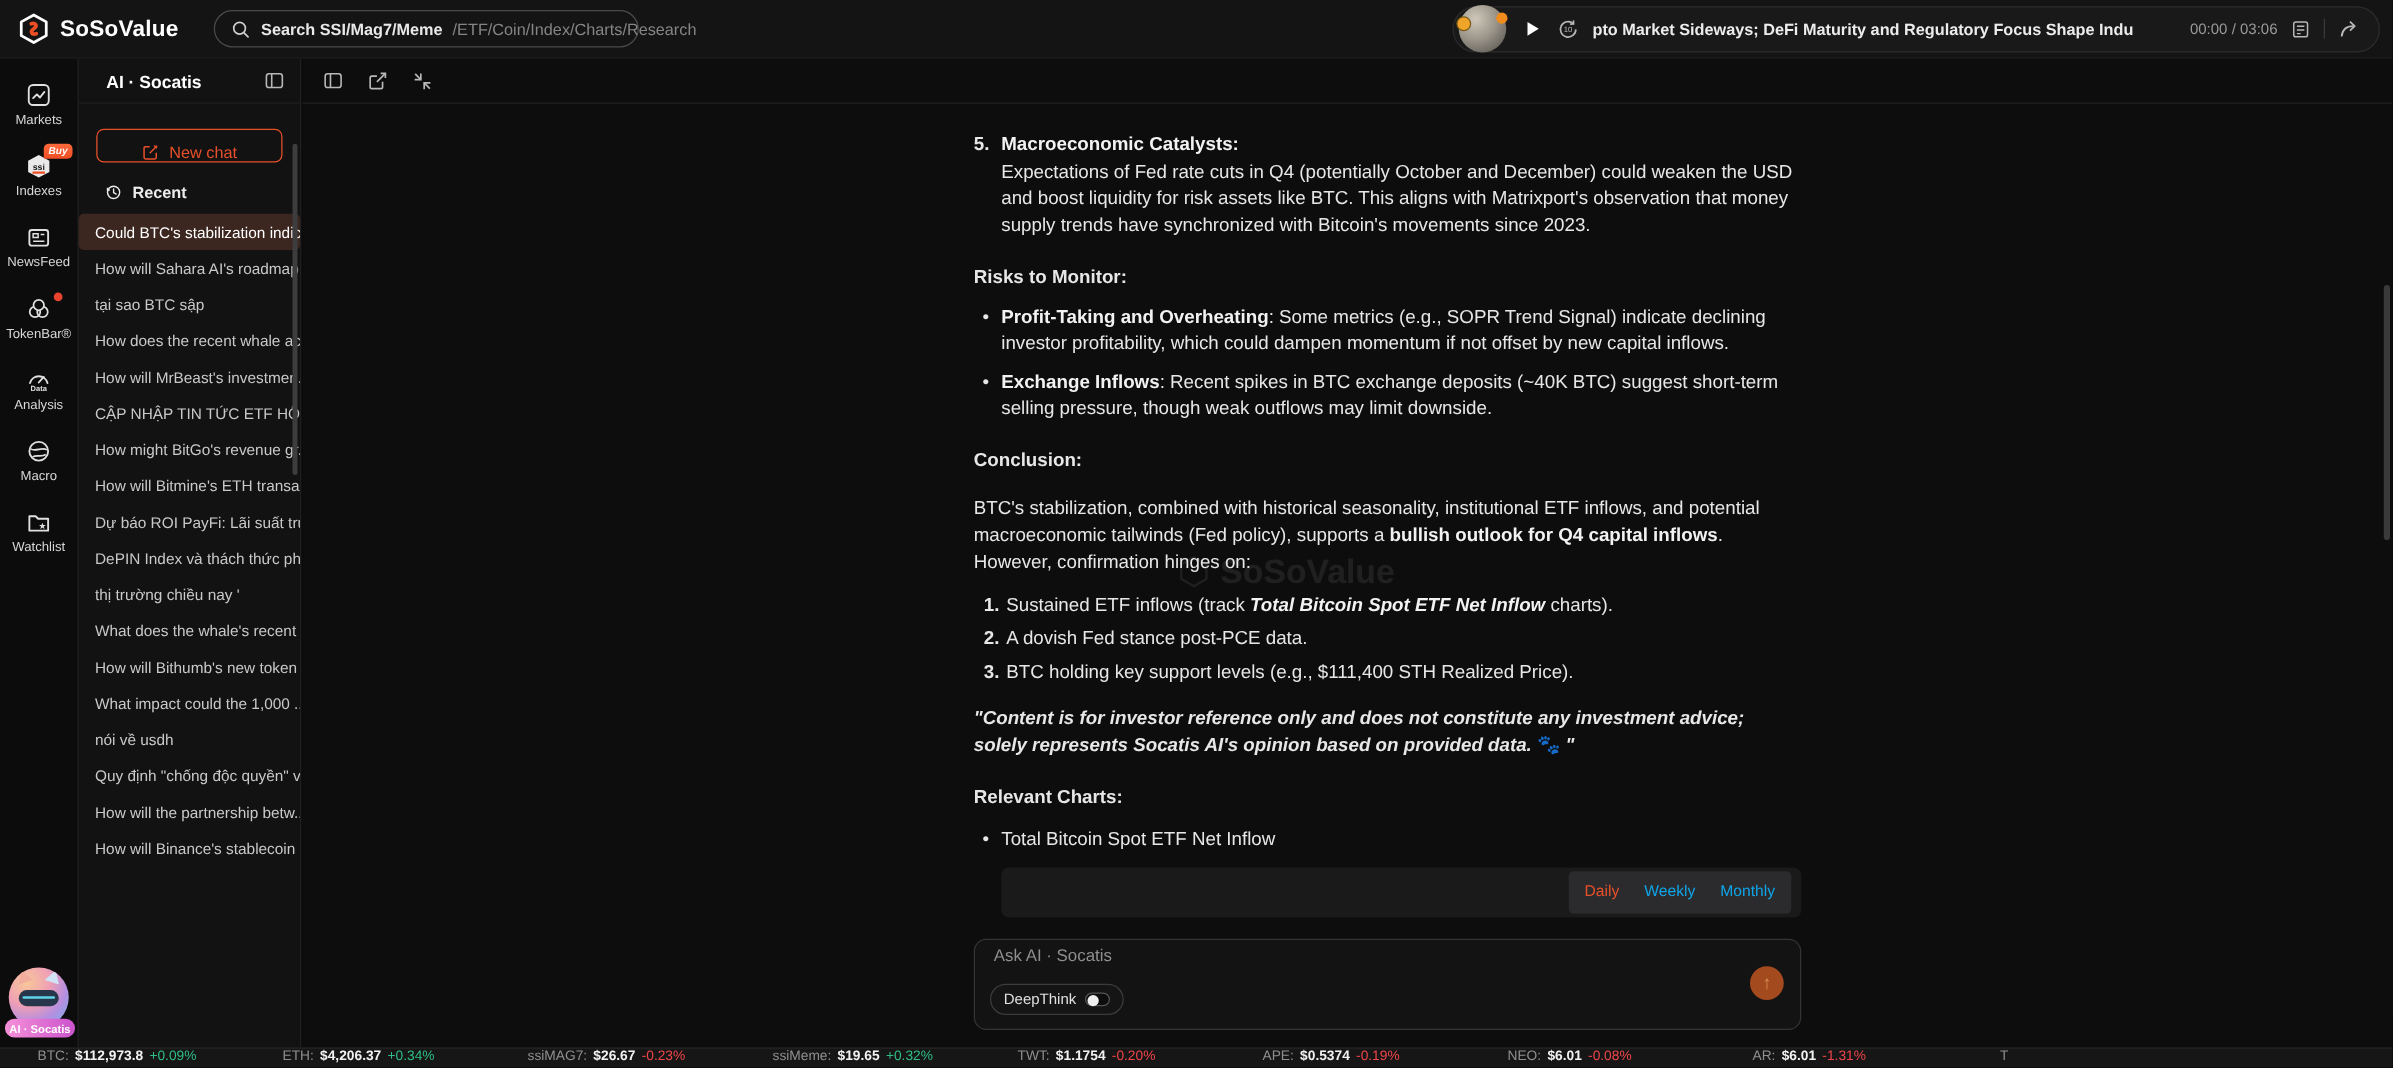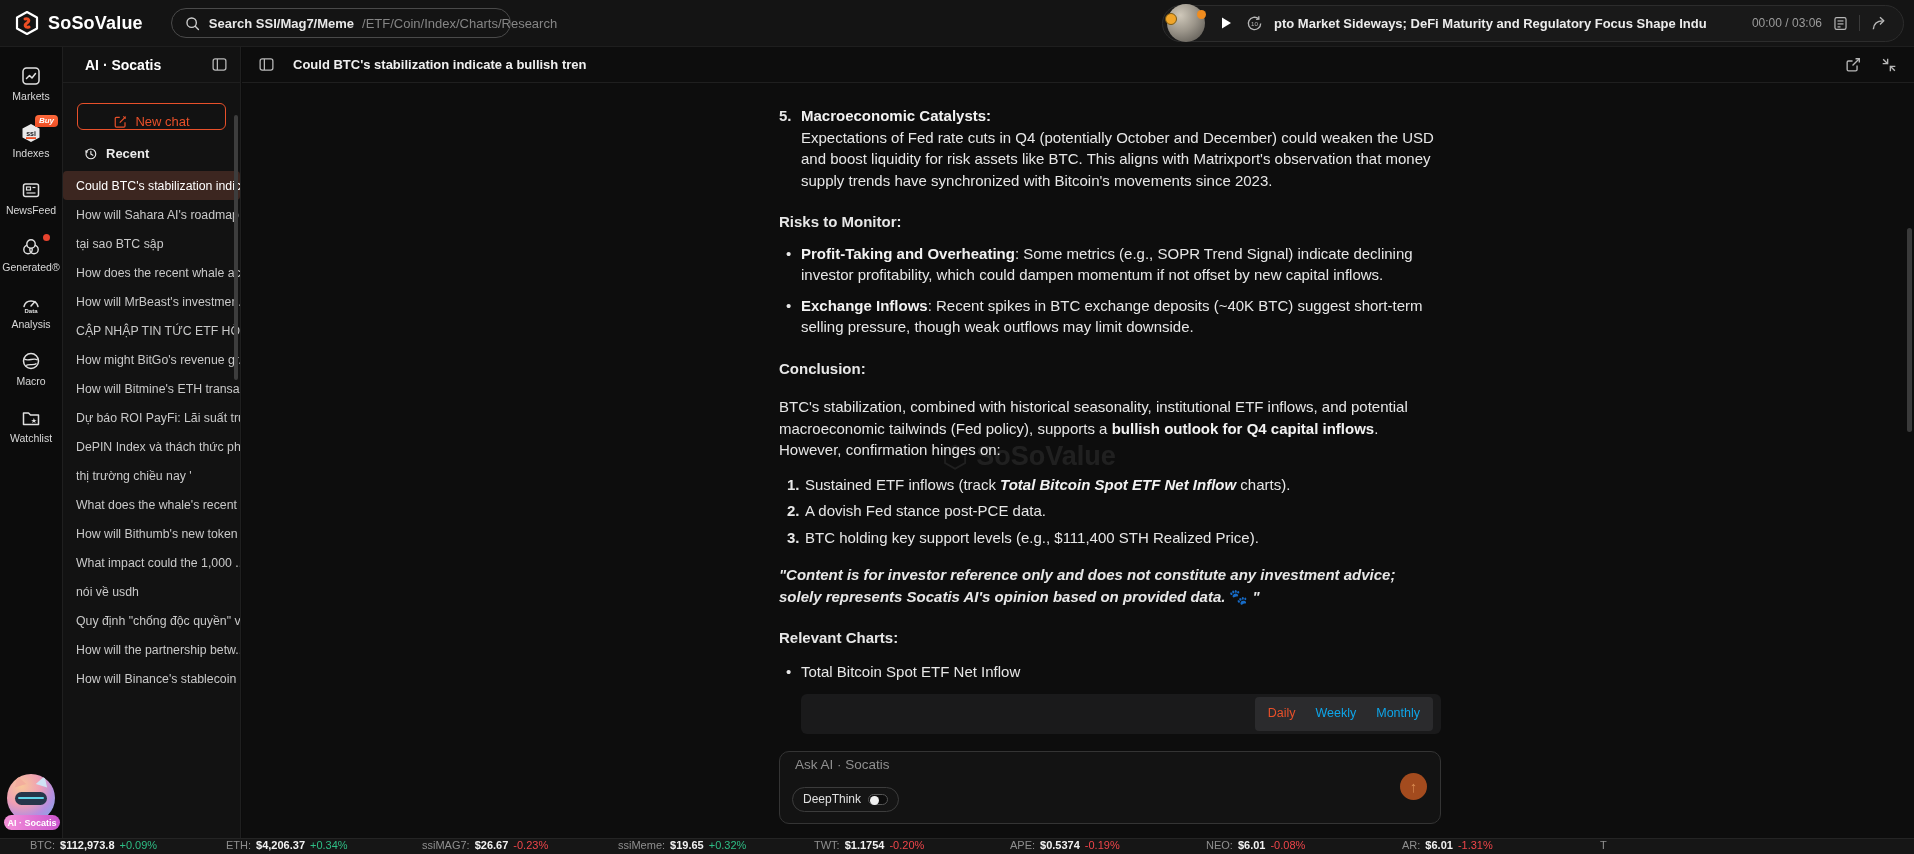--- a/index.html
+++ b/index.html
@@ -241,21 +241,21 @@
   </div>
   <div class="nav-item">
     <span class="nav-icon">
       <svg width="22" height="20" viewBox="0 0 22 20">
           <circle cx="8" cy="12.5" r="4.2" fill="none" stroke="#e0e0e0" stroke-width="1.4"></circle>
           <circle cx="14" cy="12.5" r="4.2" fill="none" stroke="#e0e0e0" stroke-width="1.4"></circle>
           <circle cx="11" cy="7" r="4.2" fill="#0c0c0c" stroke="#e0e0e0" stroke-width="1.4"></circle>
         </svg>
       <span class="red-dot"></span>
     </span>
-    <span class="nav-label">Generated®</span>
+    <span class="nav-label">TokenBar®</span>
   </div>
   <div class="nav-item">
     <span class="nav-icon">
       <svg width="20" height="20" viewBox="0 0 20 20">
           <path d="M3 12.5 A7.2 7.2 0 0 1 17 12.5" fill="none" stroke="#e0e0e0" stroke-width="1.5" stroke-linecap="round"></path>
           <line x1="10" y1="12" x2="14" y2="7.5" stroke="#e0e0e0" stroke-width="1.5" stroke-linecap="round"></line>
           <text x="10" y="18.5" font-size="6" font-weight="bold" fill="#e0e0e0" text-anchor="middle" font-family="Liberation Sans, sans-serif">Data</text>
         </svg>
     </span>
     <span class="nav-label">Analysis</span>
@@ -344,21 +344,20 @@
 </div>
 
 <div class="main">
   <div class="main-header">
     <span class="icon-btn">
       <svg width="17" height="17" viewBox="0 0 20 20">
           <rect x="2.5" y="3.5" width="15" height="13" rx="2.5" fill="none" stroke="#b8b8b8" stroke-width="1.5"></rect>
           <line x1="7.5" y1="3.5" x2="7.5" y2="16.5" stroke="#b8b8b8" stroke-width="1.5"></line>
         </svg>
     </span>
-    <span class="main-title">Could BTC's stabilization indicate a bullish tren</span>
     <span class="icon-btn">
       <svg width="18" height="18" viewBox="0 0 20 20">
           <path d="M14.5 10.5 v4.5 a1.5 1.5 0 0 1 -1.5 1.5 h-8 a1.5 1.5 0 0 1 -1.5 -1.5 v-8 A1.5 1.5 0 0 1 5 5.5 h4.5" fill="none" stroke="#b8b8b8" stroke-width="1.5"></path>
           <line x1="9.5" y1="10.5" x2="17" y2="3" stroke="#b8b8b8" stroke-width="1.5"></line>
           <polyline points="12.8,3 17,3 17,7.2" fill="none" stroke="#b8b8b8" stroke-width="1.5"></polyline>
         </svg>
     </span>
     <span class="icon-btn">
       <svg width="18" height="18" viewBox="0 0 20 20">
           <polyline points="8.5,3 8.5,8.5 3,8.5" fill="none" stroke="#b8b8b8" stroke-width="1.5"></polyline>

